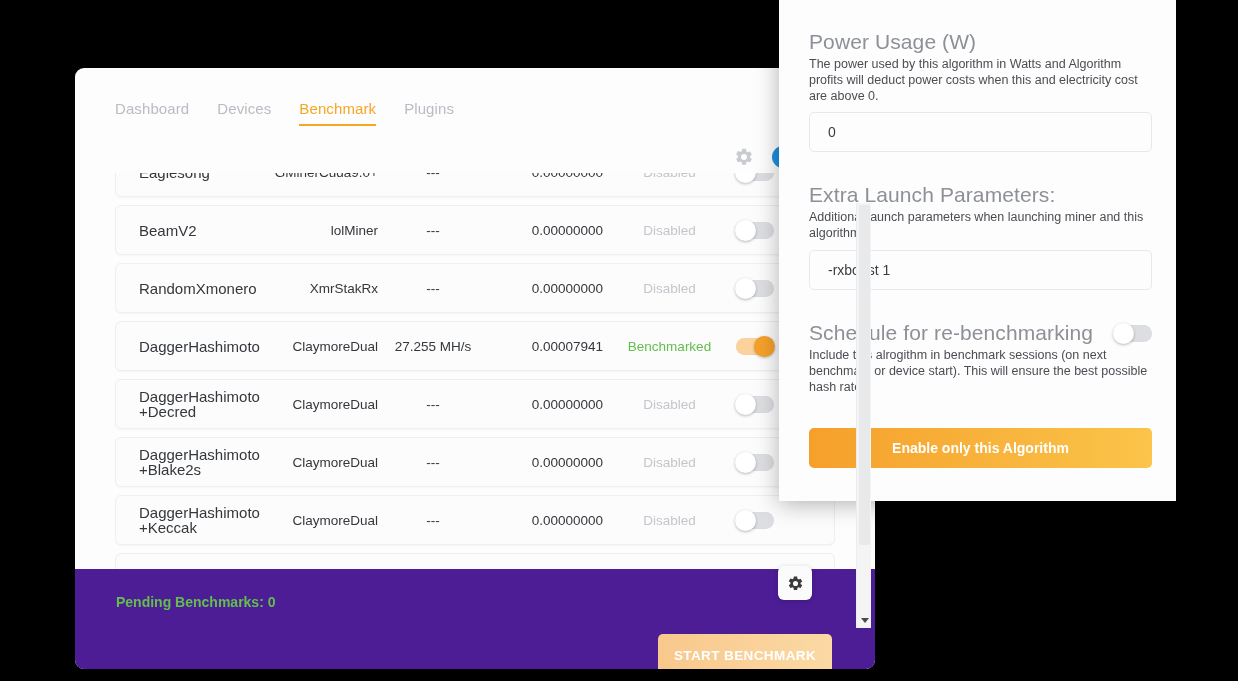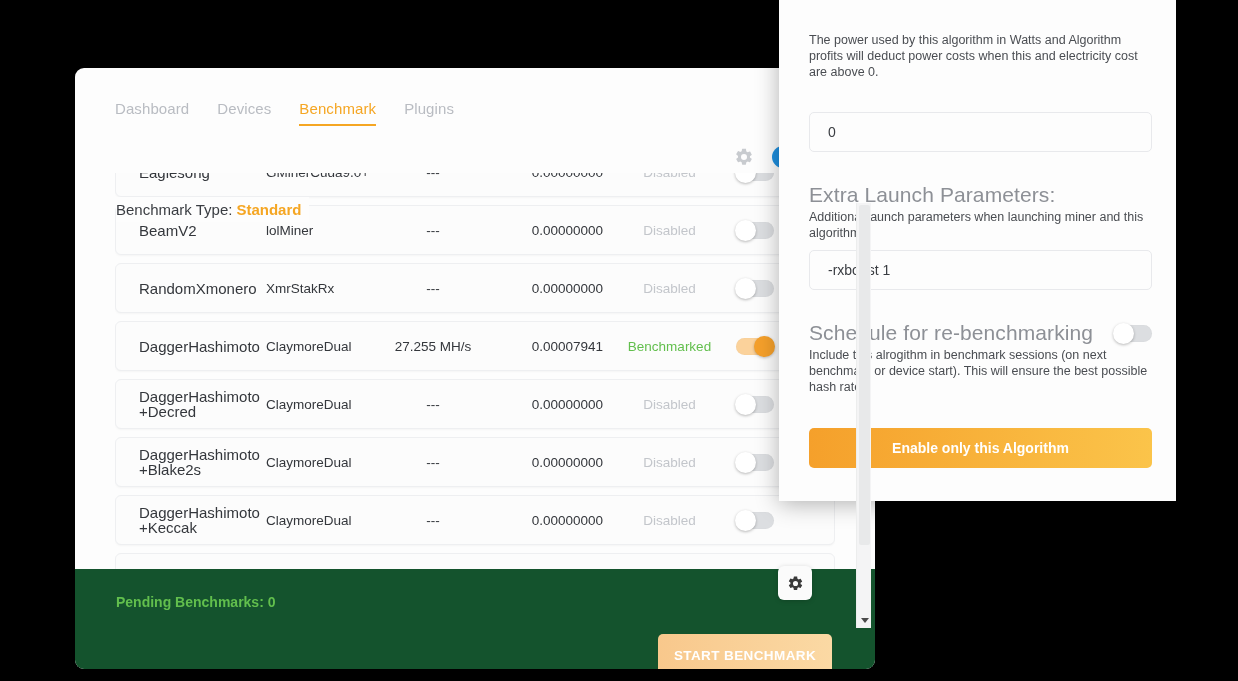--- a/index.html
+++ b/index.html
@@ -121,21 +121,21 @@
     margin-bottom: 8px;
     background: #fcfcfc;
     border: 1px solid #eeeff1;
     border-radius: 6px;
     display: flex;
     align-items: center;
     box-shadow: 0 1px 2px rgba(0,0,0,0.035);
   }
 
   .c-algo  { width: 150px; padding-left: 23px; font-size: 15px; color: #34373c; line-height: 15px; }
-  .c-miner { width: 112px; font-size: 13.5px; color: #34373c; text-align: left; }
+  .c-miner { width: 112px; font-size: 13.5px; color: #34373c; text-align: right; }
   .c-speed { width: 110px; font-size: 13.5px; color: #34373c; text-align: center; }
   .c-pay   { width: 115px; font-size: 13.5px; color: #34373c; text-align: right; }
   .c-stat  { width: 115px; font-size: 13.5px; text-align: center; padding-left: 18px; }
   .c-stat.dis { color: #c3c6cb; }
   .c-stat.ok  { color: #62bf4d; }
   .c-tog   { flex: 1; display: flex; justify-content: flex-start; padding-left: 18px; }
 
   
   .toggle {
     width: 38px; height: 17px;
@@ -205,21 +205,21 @@
     border-left: 4px solid transparent;
     border-right: 4px solid transparent;
     border-top: 5px solid #4b4b4b;
   }
 
   
   .footer {
     position: absolute;
     left: 0; bottom: 0;
     width: 800px; height: 100px;
-    background: #14532d;
+    background: #4c1d95;
   }
   .pending {
     position: absolute;
     left: 41px; top: 25px;
     font-size: 14px;
     font-weight: 700;
     color: #62bf4d;
     white-space: nowrap;
   }
   .start-btn {
@@ -426,23 +426,20 @@
             <div class="c-tog">
               <div class="toggle">
                 <div class="knob"></div>
               </div>
             </div>
           </div>
           <div class="row"></div>
         </div>
     </div>
 
-    <div class="bm-type" style="background:#fdfdfd; padding:4px 8px 4px 0; z-index:4;">
-      <span>Benchmark Type:</span><span class="val">Standard</span>
-    </div>
 
     <div class="row-gear">
       <svg viewBox="0 0 24 24" fill="#3a3a3a" xmlns="http://www.w3.org/2000/svg">
         <path d="M19.14 12.94a7.4 7.4 0 0 0 .06-.94 7.4 7.4 0 0 0-.06-.94l2.03-1.58a.5.5 0 0 0 .12-.62l-1.92-3.32a.5.5 0 0 0-.6-.22l-2.39.96a7.2 7.2 0 0 0-1.63-.94l-.36-2.54A.5.5 0 0 0 13.9 2h-3.8a.5.5 0 0 0-.49.42l-.36 2.54c-.59.24-1.13.56-1.63.94l-2.39-.96a.5.5 0 0 0-.6.22L2.71 8.48a.5.5 0 0 0 .12.62l2.03 1.58a7.4 7.4 0 0 0 0 1.88L2.83 14.14a.5.5 0 0 0-.12.62l1.92 3.32a.5.5 0 0 0 .6.22l2.39-.96c.5.38 1.04.7 1.63.94l.36 2.54a.5.5 0 0 0 .49.42h3.8a.5.5 0 0 0 .49-.42l.36-2.54c.59-.24 1.13-.56 1.63-.94l2.39.96a.5.5 0 0 0 .6-.22l1.92-3.32a.5.5 0 0 0-.12-.62l-2.03-1.58zM12 15.6A3.6 3.6 0 1 1 12 8.4a3.6 3.6 0 0 1 0 7.2z"></path>
       </svg>
     </div>
 
     <div class="tbl-scrollbar">
       <div class="thumb"></div>
       <div class="arrow-dn">
@@ -452,20 +449,21 @@
 
     <div class="footer">
       <div class="pending">Pending Benchmarks: 0</div>
       <button class="start-btn">START BENCHMARK</button>
     </div>
   </div>
 
   <div class="side-panel">
 
     <div class="sec-power">
+      <div class="sp-title">Power Usage (W)</div>
       <div class="sp-desc">The power used by this algorithm in Watts and Algorithm profits will deduct power costs when this and electricity cost are above 0.</div>
       <input class="sp-input" value="0" style="">
     </div>
 
     <div class="sec-launch">
       <div class="sp-title">Extra Launch Parameters:</div>
       <div class="sp-desc">Additional launch parameters when launching miner and this algorithm.</div>
       <input class="sp-input" value="-rxboost 1" style="">
     </div>
 

